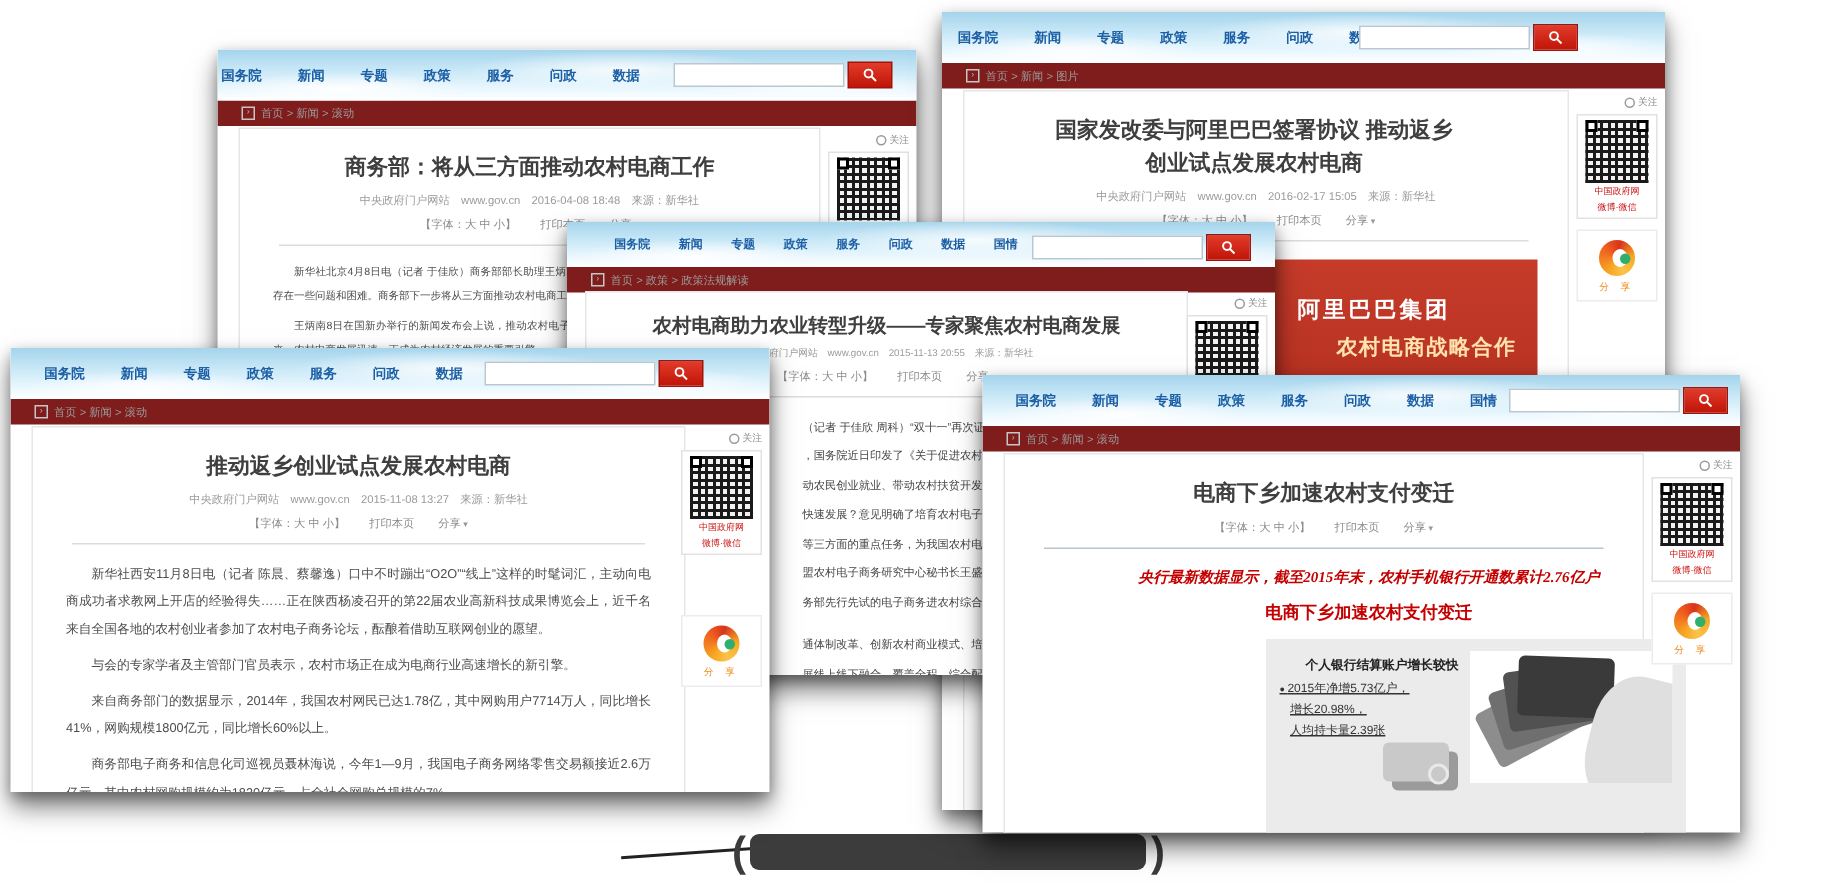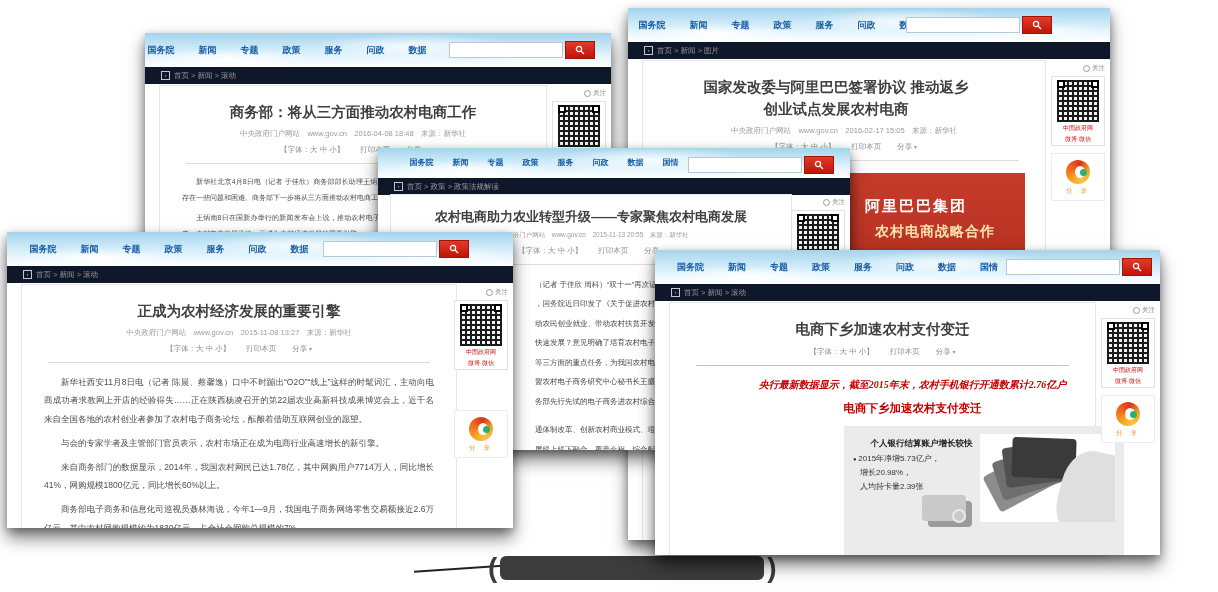--- a/index.html
+++ b/index.html
@@ -17,21 +17,21 @@
          linear-gradient(180deg,#a4d4ec 0%,#cdeaf8 45%,#eef9ff 82%,#ffffff 100%);}
   .nav{position:absolute;left:10px;right:150px;top:11px;display:flex;
        justify-content:center;gap:24px;font-size:9px;font-weight:bold;color:#1c5fa5;white-space:nowrap;}
   .nav span{cursor:pointer;text-align:right;}
   .search{position:absolute;top:8px;right:16px;display:flex;align-items:center;}
   .search .inp{width:106px;height:14px;border:1px solid #b9c7d2;background:#fff;
                font-size:8px;padding:0 3px;outline:none;}
   .search .btn{width:30px;height:18px;margin-left:2px;border:1px solid #a31208;box-sizing:border-box;
                background:linear-gradient(#e23b2a,#c01508);display:flex;align-items:center;justify-content:center;}
   .bcrumb{height:17px;display:flex;align-items:center;gap:4px;padding-left:16px;
-          font-size:7.5px;color:#9a9a9a;background:#0f172a;}
+          font-size:7.5px;color:#9a9a9a;background:#7f1d1d;}
   .bc-ico{width:7px;height:7px;border:1px solid #c6c6c6;color:#b5b5b5;font-size:6px;
           line-height:6px;text-align:center;flex:0 0 auto;}
   .card{position:absolute;left:14px;right:64px;top:52px;bottom:-2px;
         border:1px solid #e6e6e6;background:#fff;padding:2px 22px 0;}
   .title{text-align:center;font-weight:bold;color:#3f3f3f;font-size:14.5px;line-height:1.5;margin:14px 26px 5px;}
   .meta{font-size:7.5px;color:#9b9b9b;text-align:center;margin-top:3px;}
   .meta2{font-size:7.5px;color:#8c8c8c;text-align:center;margin-top:6px;
          display:flex;justify-content:center;gap:16px;}
   .meta2 .share-caret::after{content:" ▾";font-size:6px;color:#999;}
   .hr{border-bottom:1px solid #dcdcdc;margin:8px 4px 10px;}
@@ -80,39 +80,39 @@
   
   .frags{margin:10px 0 0 128px;}
   .frags p{font-size:7.5px;line-height:2.6;color:#474747;white-space:nowrap;
            margin:0;text-indent:0;text-align:left;}
   .frags p:nth-child(8){margin-top:9px;}
 
   
   .photo{position:relative;width:330px;height:230px;margin:12px 0 0 30px;overflow:hidden;
          background:linear-gradient(180deg,#c63b2a 0%,#b02e1f 55%,#932619 100%);}
   .photo-l1{position:absolute;left:170px;top:24px;color:#fff;font-weight:bold;font-size:15px;letter-spacing:2px;}
-  .photo-l2{position:absolute;left:180px;top:50px;color:#ffe2b0;font-weight:bold;font-size:14px;letter-spacing:1px;}
+  .photo-l2{position:absolute;left:196px;top:50px;color:#ffe2b0;font-weight:bold;font-size:14px;letter-spacing:1px;}
   .photo-l3{position:absolute;left:150px;top:76px;color:#fff;font-size:11px;letter-spacing:2px;}
   .photo-stage{position:absolute;left:0;right:0;bottom:0;height:108px;
          background:linear-gradient(180deg,#cfd8de,#a9b6bf);}
   .fig{position:absolute;bottom:0;width:36px;height:80px;background:#232830;border-radius:11px 11px 0 0;}
   .fig::before{content:"";position:absolute;top:-13px;left:10px;width:16px;height:15px;
          border-radius:50%;background:#e8c49e;}
   .fig::after{content:"";position:absolute;top:4px;left:16px;width:4px;height:22px;background:#a32;}
 
   
   .red-note{font-family:"Liberation Serif","DejaVu Serif",serif;font-style:italic;font-weight:bold;
             color:#c40000;font-size:10px;text-align:center;margin:12px 0 0 60px;}
   .red-title{font-weight:bold;color:#c40000;font-size:11.5px;text-align:center;margin:9px 0 0 60px;}
   .ig{width:262px;margin:10px 0 0 152px;background:#ebebeb;padding:8px 9px 20px;}
   .ig-title{font-size:13px;font-weight:bold;color:#262626;margin-bottom:8px;letter-spacing:.5px;}
   .ig-cols{display:flex;gap:8px;}
   .ig-left{width:47%;} .ig-right{width:53%;}
   .ig-head{font-size:8.5px;font-weight:bold;color:#222;margin:4px 0 3px;text-align:right;}
-  .ig-lines p{font-size:8px;color:#333;margin:0 0 2px;line-height:1.5;}
+  .ig-lines p{font-size:8px;color:#333;margin:0 0 2px;line-height:1.5;text-decoration:underline;}
   .ig-lines p:first-child::before{content:"● ";font-size:6px;}
   .ig-lines p + p{padding-left:7px;}
   .ig-cardicon{width:44px;height:26px;margin:8px 0 10px auto;background:#9b9b9b;border-radius:4px;position:relative;}
   .ig-cardicon::before{content:"";position:absolute;left:-6px;top:-6px;width:44px;height:26px;
         background:#c9c9c9;border-radius:4px;}
   .ig-cardicon::after{content:"";position:absolute;right:6px;top:8px;width:10px;height:10px;
         border:2px solid #e9e9e9;border-radius:50%;}
   .ig-photo{width:100%;height:88px;background:#fff;position:relative;overflow:hidden;margin-bottom:6px;}
   .ig-photo i{position:absolute;width:64px;height:40px;border-radius:4px;display:block;}
   .ig-photo i:nth-child(1){background:#8d8d8d;left:8px;top:26px;transform:rotate(-28deg);}
@@ -327,21 +327,21 @@
             <line x1="6" y1="6" x2="9" y2="9" stroke="#fff" stroke-width="1.3"></line>
           </svg>
       </div>
     </div>
   </div>
   <div class="bcrumb">
     <span class="bc-ico">›</span>
     <span>首页 &gt; 新闻 &gt; 滚动</span>
   </div>
   <div class="card" style="right:56px;">
-    <h1 class="title">正成为农村经济发展的重要引擎</h1>
+    <h1 class="title">推动返乡创业试点发展农村电商</h1>
     <div class="meta">中央政府门户网站　www.gov.cn　2015-11-08 13:27　来源：新华社</div>
     <div class="meta2">
       <span>【字体：大 中 小】</span>
       <span>打印本页</span>
       <span class="share-caret">分享</span>
     </div>
     <div class="hr"></div>
     <div class="article">
       <p>新华社西安11月8日电（记者 陈晨、蔡馨逸）口中不时蹦出“O2O”“线上”这样的时髦词汇，主动向电商成功者求教网上开店的经验得失……正在陕西杨凌召开的第22届农业高新科技成果博览会上，近千名来自全国各地的农村创业者参加了农村电子商务论坛，酝酿着借助互联网创业的愿望。</p>
     <p>与会的专家学者及主管部门官员表示，农村市场正在成为电商行业高速增长的新引擎。</p>

